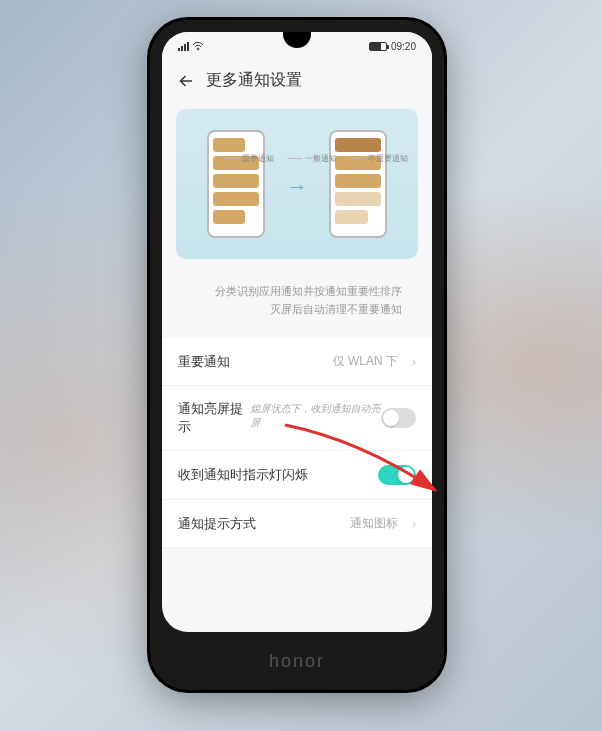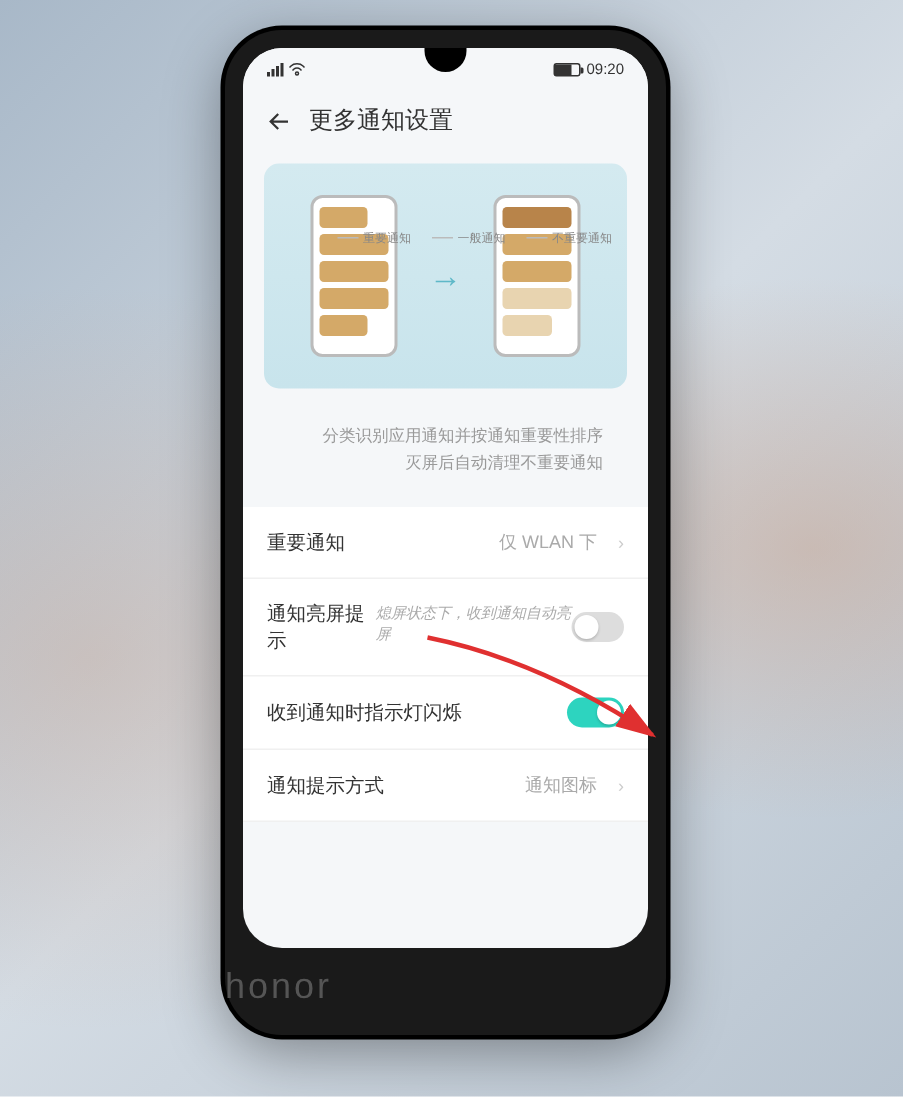--- a/index.html
+++ b/index.html
@@ -60,22 +60,22 @@
     .row-sublabel { font-size: 10px; color: #aaa; margin-top: 2px; font-style: italic; }
     .row-value { font-size: 12px; color: #aaa; display: flex; align-items: center; gap: 14px; }
     .chevron { color: #ccc; }
     .toggle { width: 38px; height: 20px; border-radius: 10px; position: relative; }
     .toggle.on { background: #2dd4bf; }
     .toggle.off { background: #ddd; }
     .toggle-knob { position: absolute; width: 16px; height: 16px; background: #fff; border-radius: 50%; top: 2px; box-shadow: 0 1px 2px rgba(0,0,0,0.2); }
     .toggle.on .toggle-knob { right: 2px; }
     .toggle.off .toggle-knob { left: 2px; }
     .arrow-annotation { position: absolute; pointer-events: none; z-index: 20; }
-    .brand { position: absolute; bottom: 18px; left: 0; right: 0; text-align: left;
-      color: #555; font-size: 24px; letter-spacing: 2px; font-weight: 300; }
+    .brand { position: absolute; bottom: 18px; left: 0; right: 0; text-align: center;
+      color: #555; font-size: 18px; letter-spacing: 2px; font-weight: 300; }
   </style>
 </head>
 <body>
 
 <div class="hand"></div>
 
 <div class="phone">
   <div class="screen">
     <div class="notch"></div>
 

